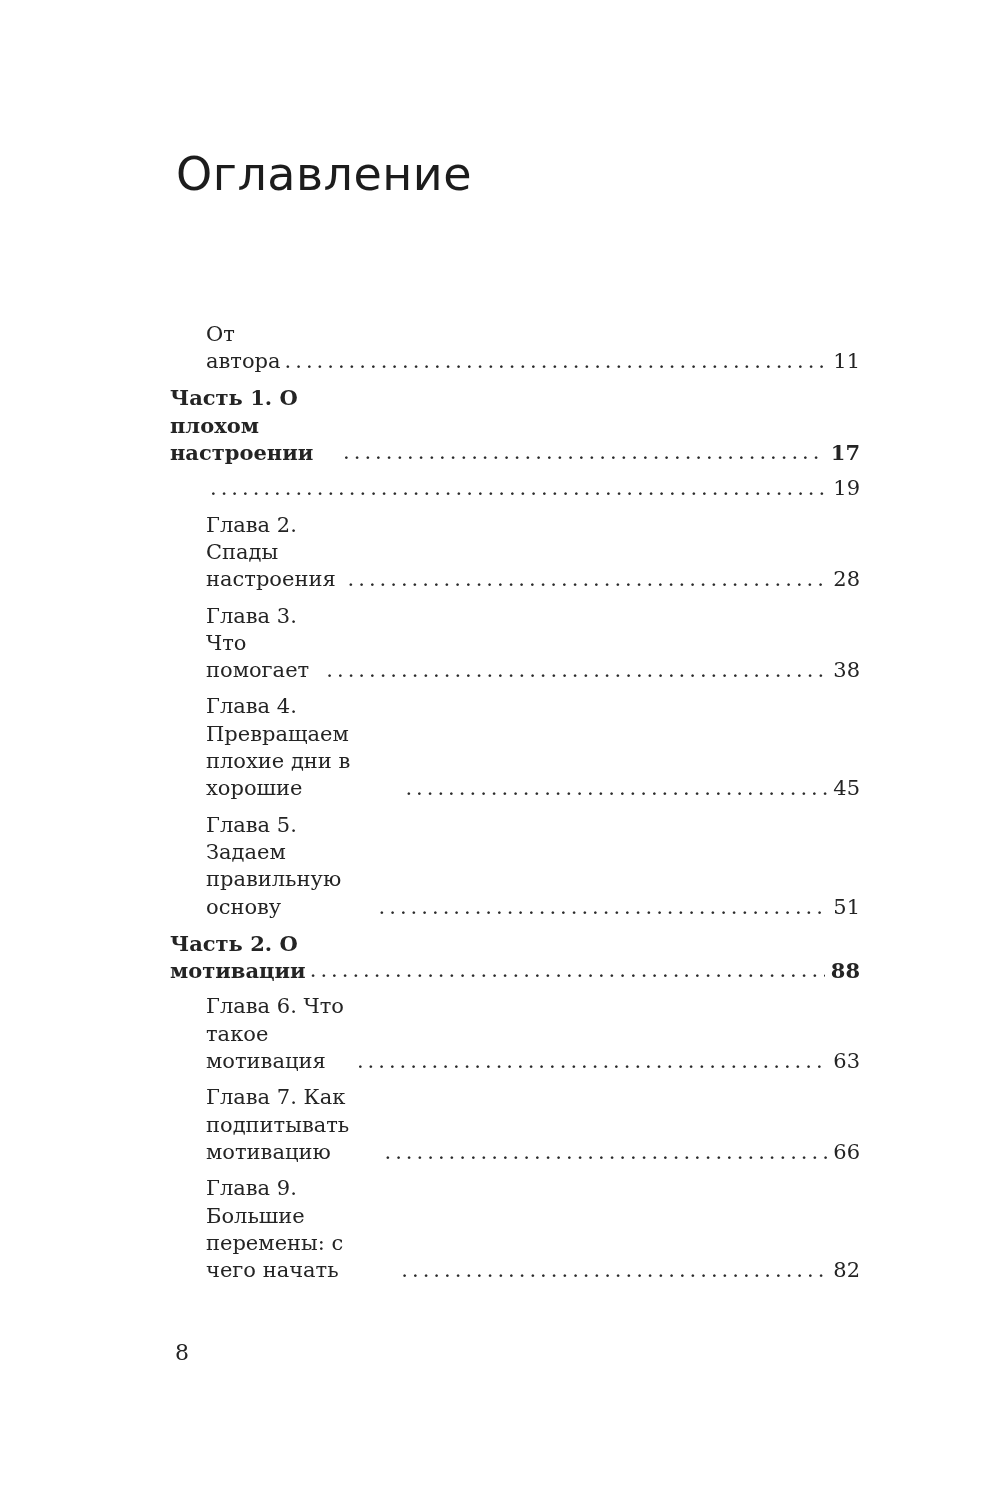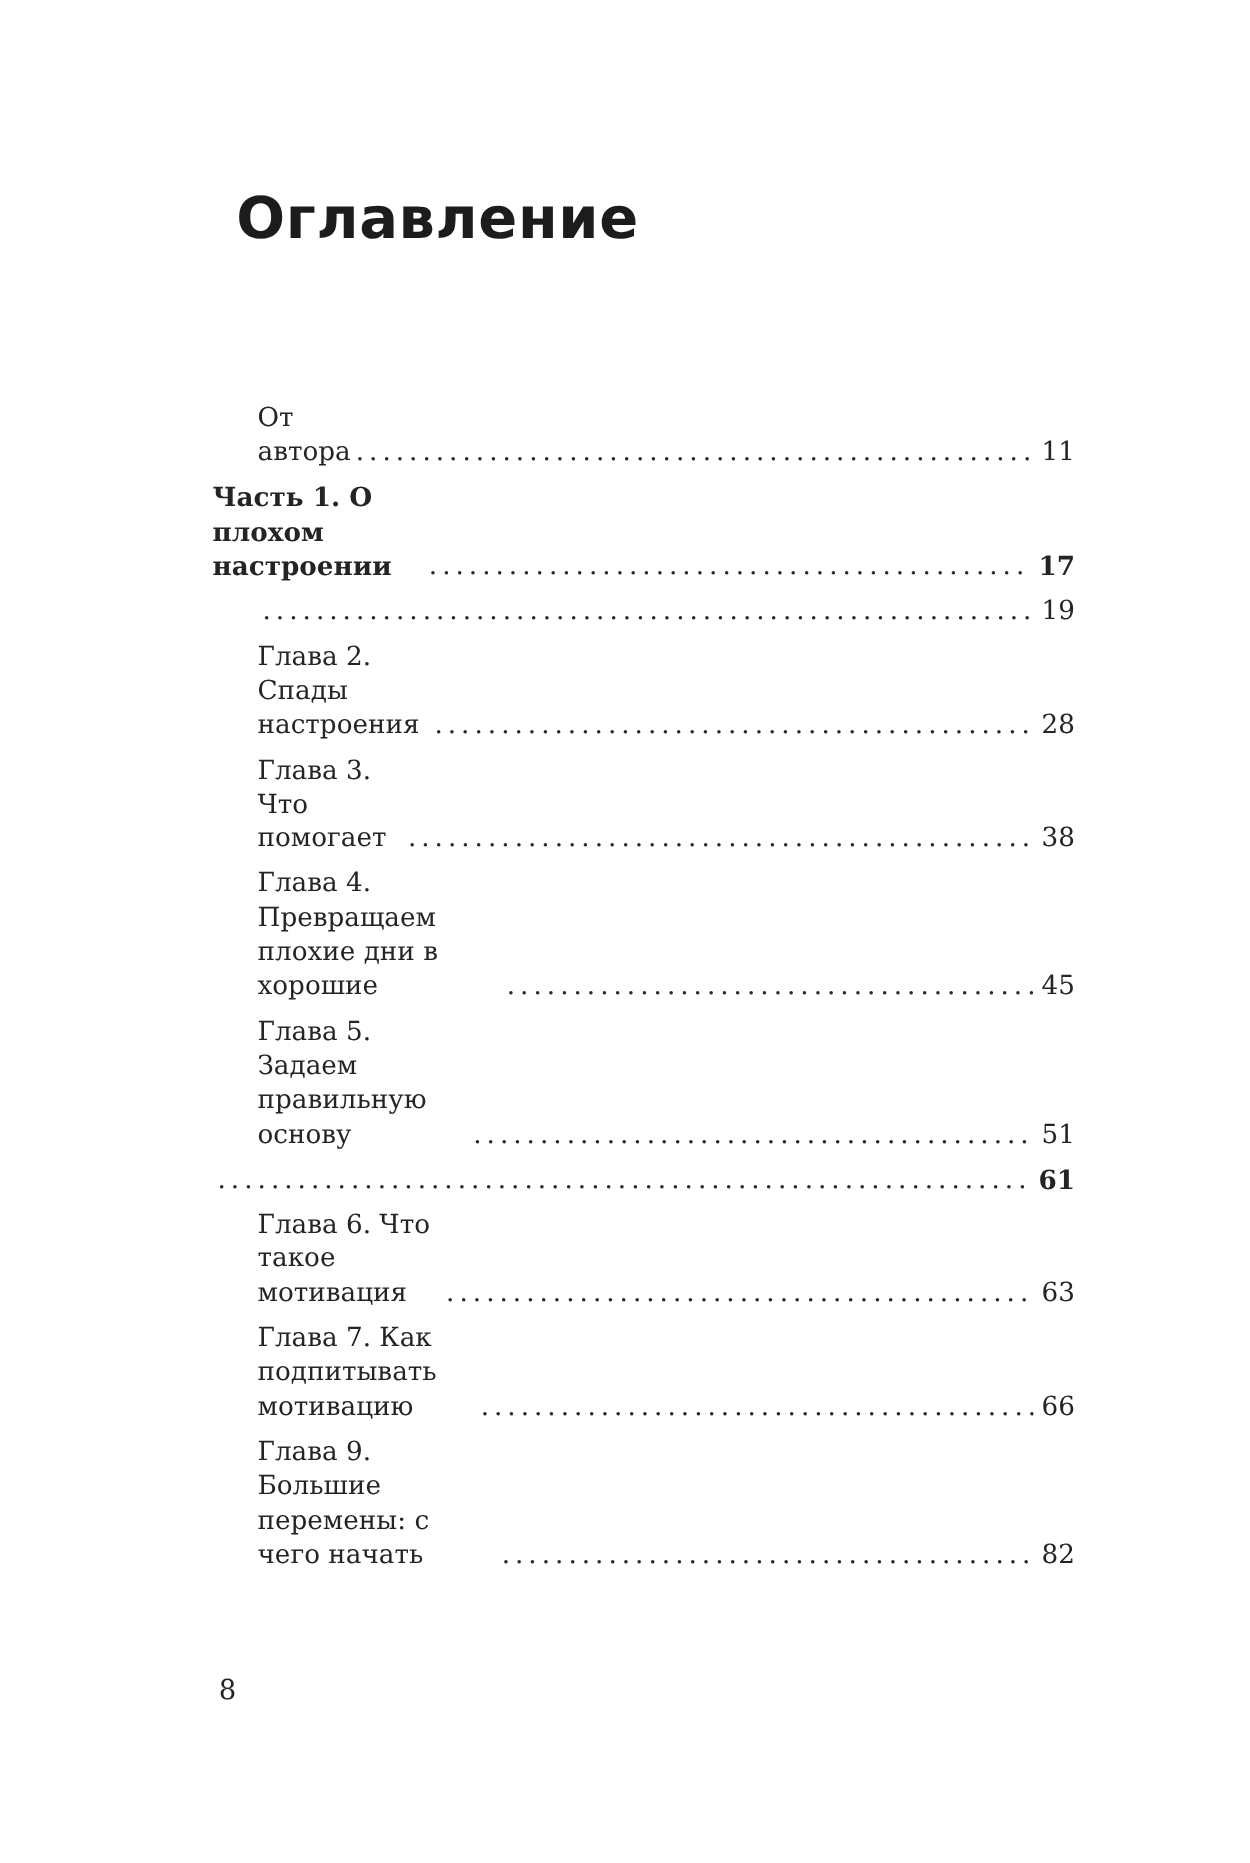--- a/index.html
+++ b/index.html
@@ -11,24 +11,24 @@
     position: relative;
     width: 1000px;
     height: 1490px;
     background: #ffffff;
     box-sizing: border-box;
     padding: 148px 140px 0 170px;
     overflow: hidden;
     color: #222222;
   }
   .title {
-    margin: 0 0 0 19px;
+    margin: 0 0 0 6px;
     font-family: "DejaVu Sans", "Liberation Sans", sans-serif;
     font-size: 46px;
-    font-weight: 700;
+    font-weight: 400;
     letter-spacing: 0.5px;
     color: #1c1c1c;
     line-height: 1.15;
   }
   .toc {
     margin-top: 120px;
     font-family: "DejaVu Serif", "Liberation Serif", serif;
     font-size: 21px;
     color: #242424;
   }
@@ -114,22 +114,23 @@
     <span class="toc-page">45</span>
   </div>
 
   <div class="toc-row chapter">
     <span class="toc-label">Глава 5. Задаем правильную основу</span>
     <span class="toc-dots"></span>
     <span class="toc-page">51</span>
   </div>
 
   <div class="toc-row part">
+    <span class="toc-label">Часть 2. О мотивации</span>
     <span class="toc-dots"></span>
-    <span class="toc-page">61</span>
+    <span class="toc-page">88</span>
   </div>
 
   <div class="toc-row chapter">
     <span class="toc-label">Глава 6. Что такое мотивация</span>
     <span class="toc-dots"></span>
     <span class="toc-page">63</span>
   </div>
 
   <div class="toc-row chapter">
     <span class="toc-label">Глава 7. Как подпитывать мотивацию</span>

